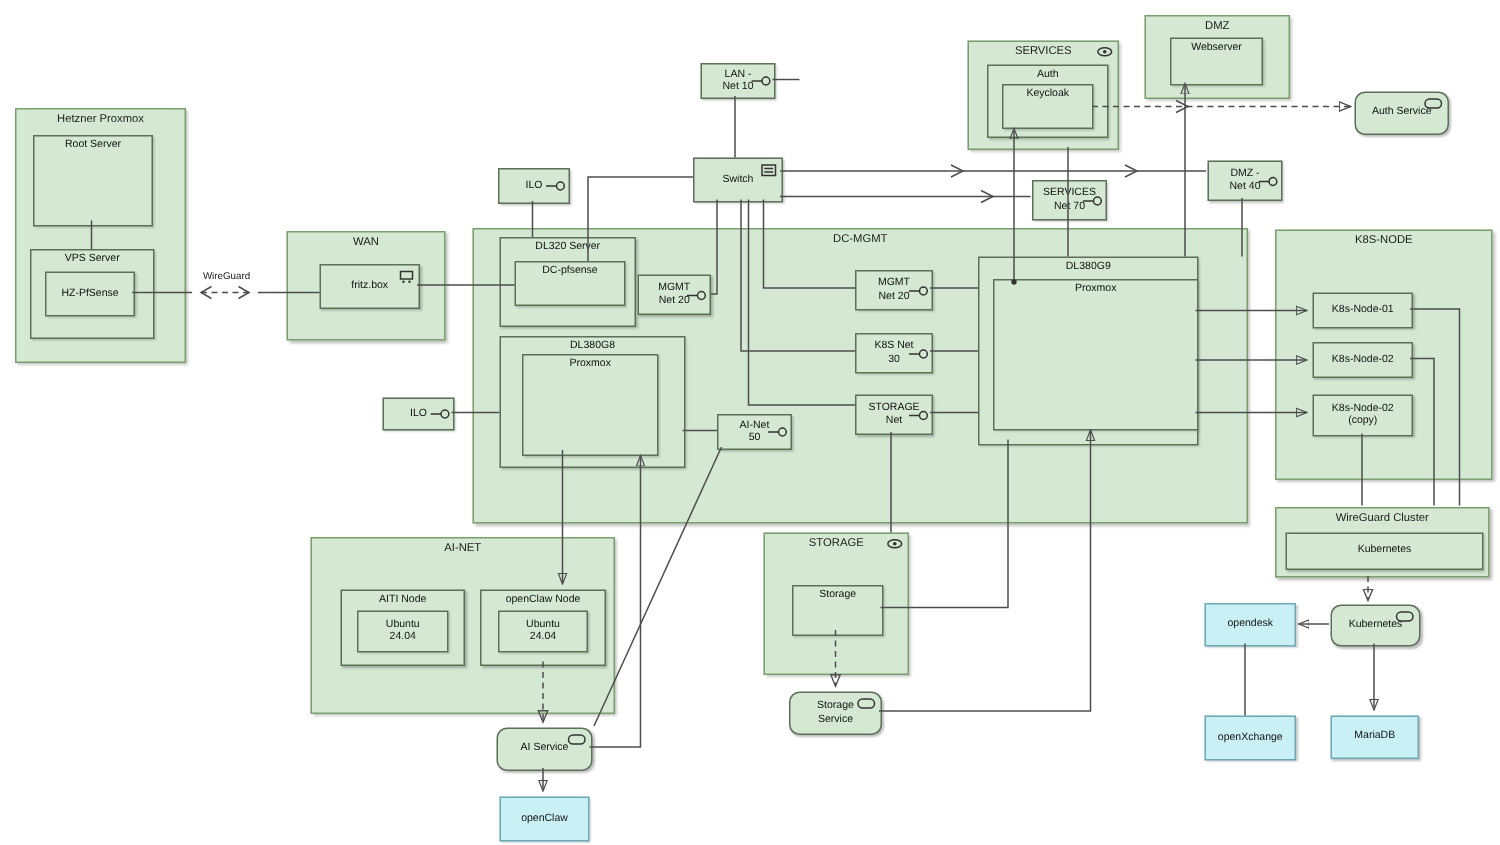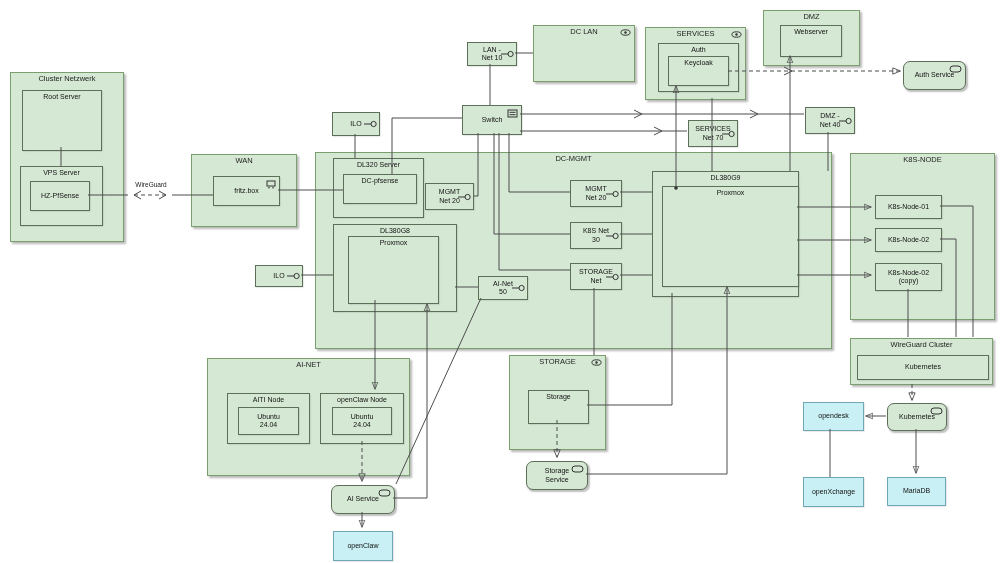--- a/index.html
+++ b/index.html
@@ -30,33 +30,24 @@
   #edges path{stroke:#4d4d4d;stroke-width:1;fill:none;}
   #edges path.dash{stroke-dasharray:4 3;}
   .edge-label{position:absolute;font-size:6.5px;color:#222;text-align:center;z-index:31;}
 </style>
 </head>
 <body>
 
 <div class="canvas">
 
   <div class="grp" style="left:10px;top:72px;width:112px;height:168px;">
-    <div class="ctitle">Cluster Netzwerk</div>
+    <div class="ctitle">Hetzner Proxmox</div>
   </div>
   <div class="grp" style="left:191px;top:154px;width:104px;height:71px;">
     <div class="ctitle">WAN</div>
-  </div>
-  <div class="grp" style="left:533px;top:25px;width:100px;height:55px;">
-    <div class="ctitle">DC LAN</div>
-    <span class="cor-ic">
-        <svg class="icon" width="11" height="7">
-          <ellipse class="ic-stroke" cx="5.5" cy="3.5" rx="4.6" ry="2.7"></ellipse>
-          <circle cx="5.5" cy="3.5" r="1.2" fill="#333"></circle>
-        </svg>
-      </span>
   </div>
   <div class="grp" style="left:645px;top:27px;width:99px;height:71px;">
     <div class="ctitle">SERVICES</div>
     <span class="cor-ic">
         <svg class="icon" width="11" height="7">
           <ellipse class="ic-stroke" cx="5.5" cy="3.5" rx="4.6" ry="2.7"></ellipse>
           <circle cx="5.5" cy="3.5" r="1.2" fill="#333"></circle>
         </svg>
       </span>
   </div>

